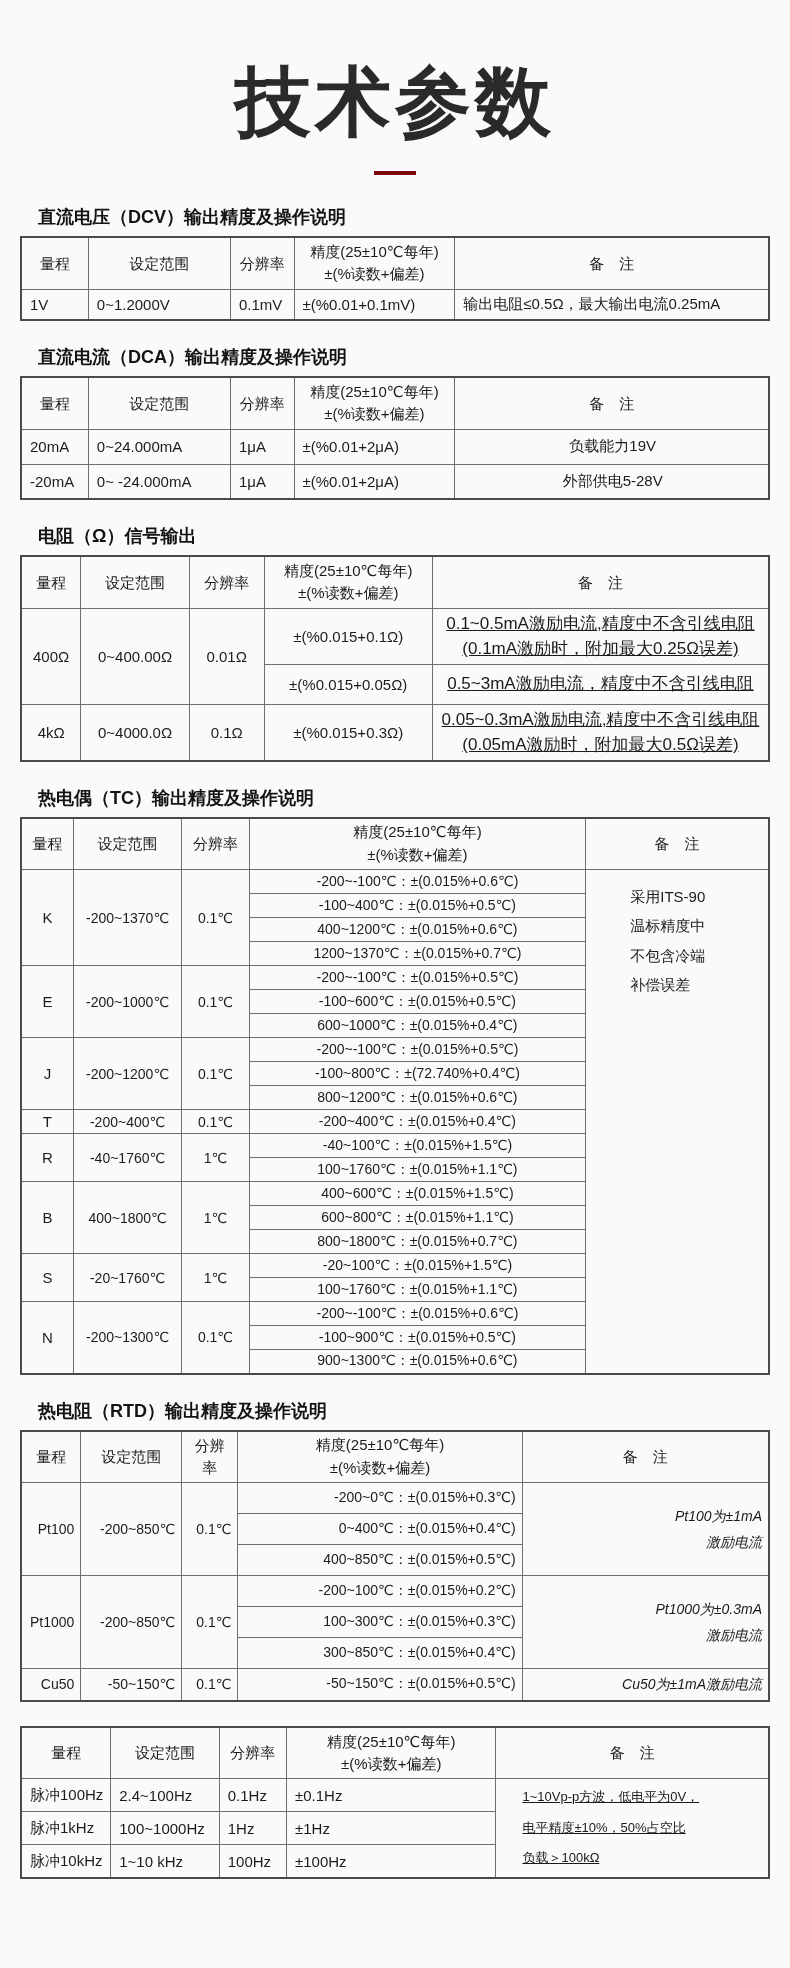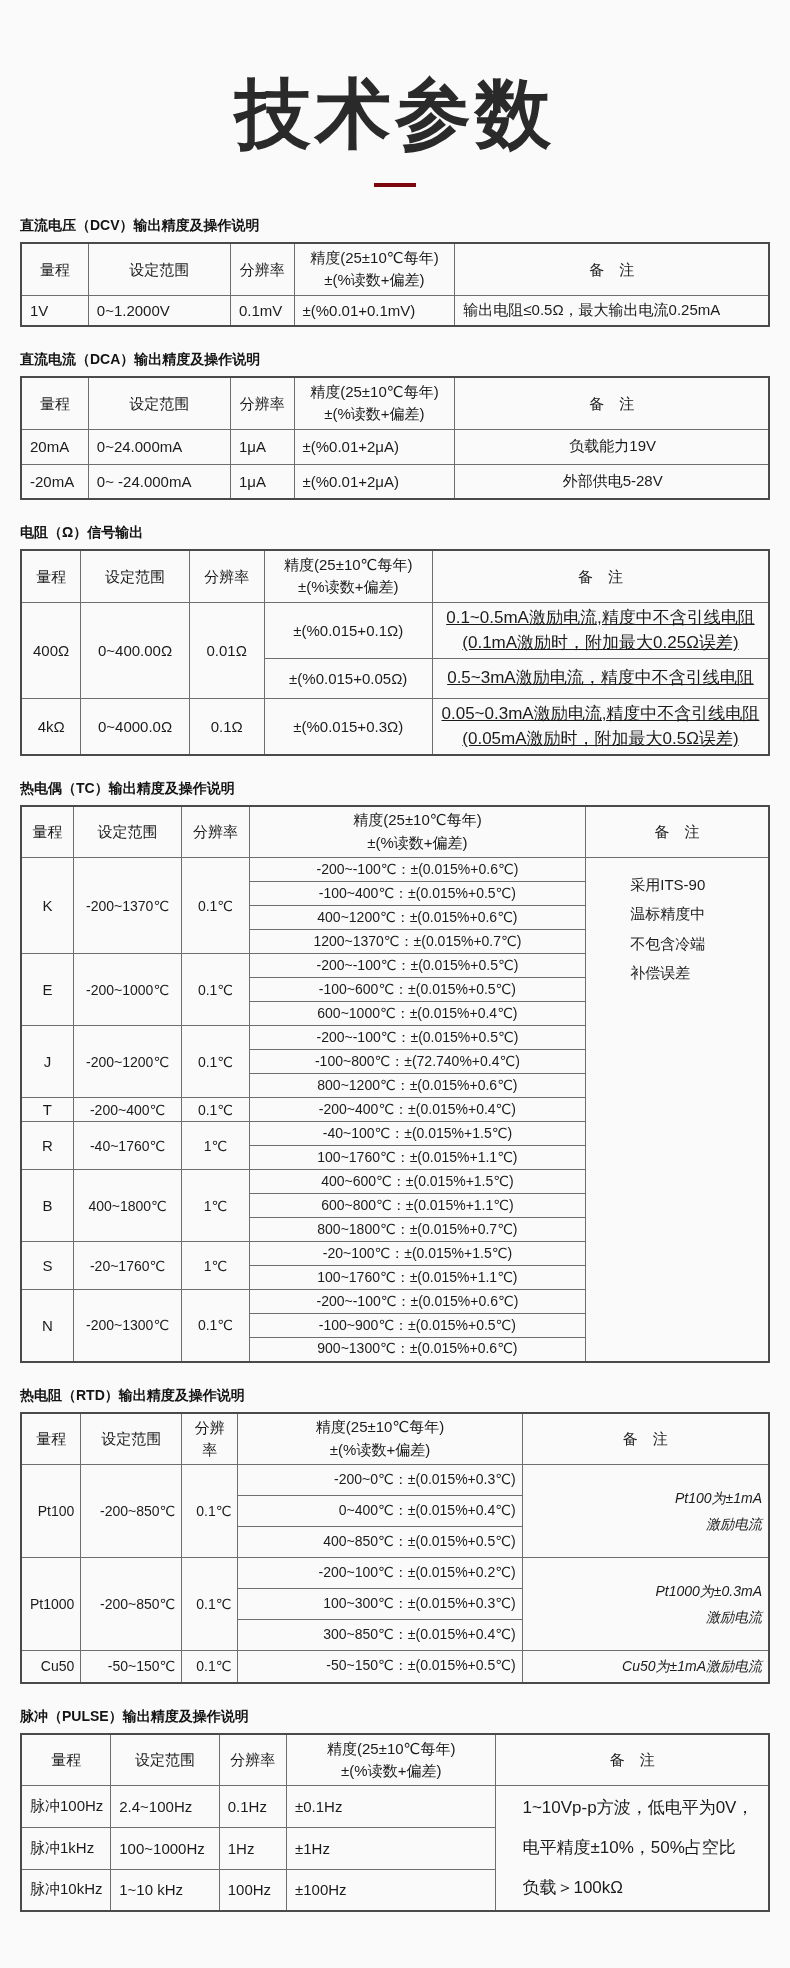--- a/index.html
+++ b/index.html
@@ -3,41 +3,41 @@
 <meta charset="utf-8">
 <style>
   * { box-sizing: border-box; }
   html, body { margin: 0; padding: 0; }
   body {
     width: 790px; height: 1968px; overflow: hidden;
     background: #fbfafa;
     color: #1c1b1b;
     font-family: "Liberation Sans", "DejaVu Sans", sans-serif;
   }
-  .page { padding: 40px 20px 10px; }
+  .page { padding: 28px 20px 10px; }
 
   .title {
     margin: 28px 0 0;
     text-align: center;
     font-size: 76px;
     font-weight: 800;
     letter-spacing: 4px;
     color: #2b2a2a;
     line-height: 1.2;
   }
   .title-dash {
     width: 42px; height: 4px;
     margin: 24px auto 30px;
     background: #7b060b;
   }
 
   .section { margin-top: 24px; }
   .section-heading {
-    margin: 0 0 7px 0;
-    font-size: 14px;
+    margin: 0 0 7px 18px;
+    font-size: 18px;
     font-weight: bold;
     color: #141313;
   }
 
   table.spec {
     width: 100%;
     border-collapse: collapse;
     table-layout: fixed;
     border: 2px solid #4a4a4a;
   }
@@ -77,21 +77,21 @@
     font-size: 15px; line-height: 1.95;
   }
 
   
   .section-4 tbody tr { height: 31px; }
   .section-4 tbody td { font-size: 14px; text-align: right; }
   .section-4 td.remark-cell div { line-height: 1.9; font-style: italic; }
 
   
   .section-5 tbody tr { height: 33px; }
-  .section-5 td.remark-cell { padding-left: 26px; font-size: 17px; }
+  .section-5 td.remark-cell { padding-left: 26px; font-size: 13px; text-decoration: underline; }
   .section-5 td.remark-cell div { line-height: 2.35; }
 </style>
 </head>
 <body>
 
 <div class="page">
   <h1 class="title">技术参数</h1>
   <div class="title-dash"></div>
   <div id="sections">
       <section class="section section-0">
@@ -405,21 +405,20 @@
               <td class="resolution-cell" rowspan="1">0.1℃</td>
               <td class="accuracy-cell">-50~150℃：±(0.015%+0.5℃)</td>
               <td class="remark-cell" rowspan="1">
                 <div>Cu50为±1mA激励电流</div>
               </td>
             </tr>
           </tbody>
         </table>
       </section>
       <section class="section section-5">
-        <h2 class="section-heading">脉冲（PULSE）输出精度及操作说明</h2>
         <table class="spec">
           <colgroup>
             <col style="width: 12%;">
             <col style="width: 14.5%;">
             <col style="width: 9%;">
             <col style="width: 28%;">
             <col style="width: 36.5%;">
           </colgroup>
           <thead>
             <tr>

